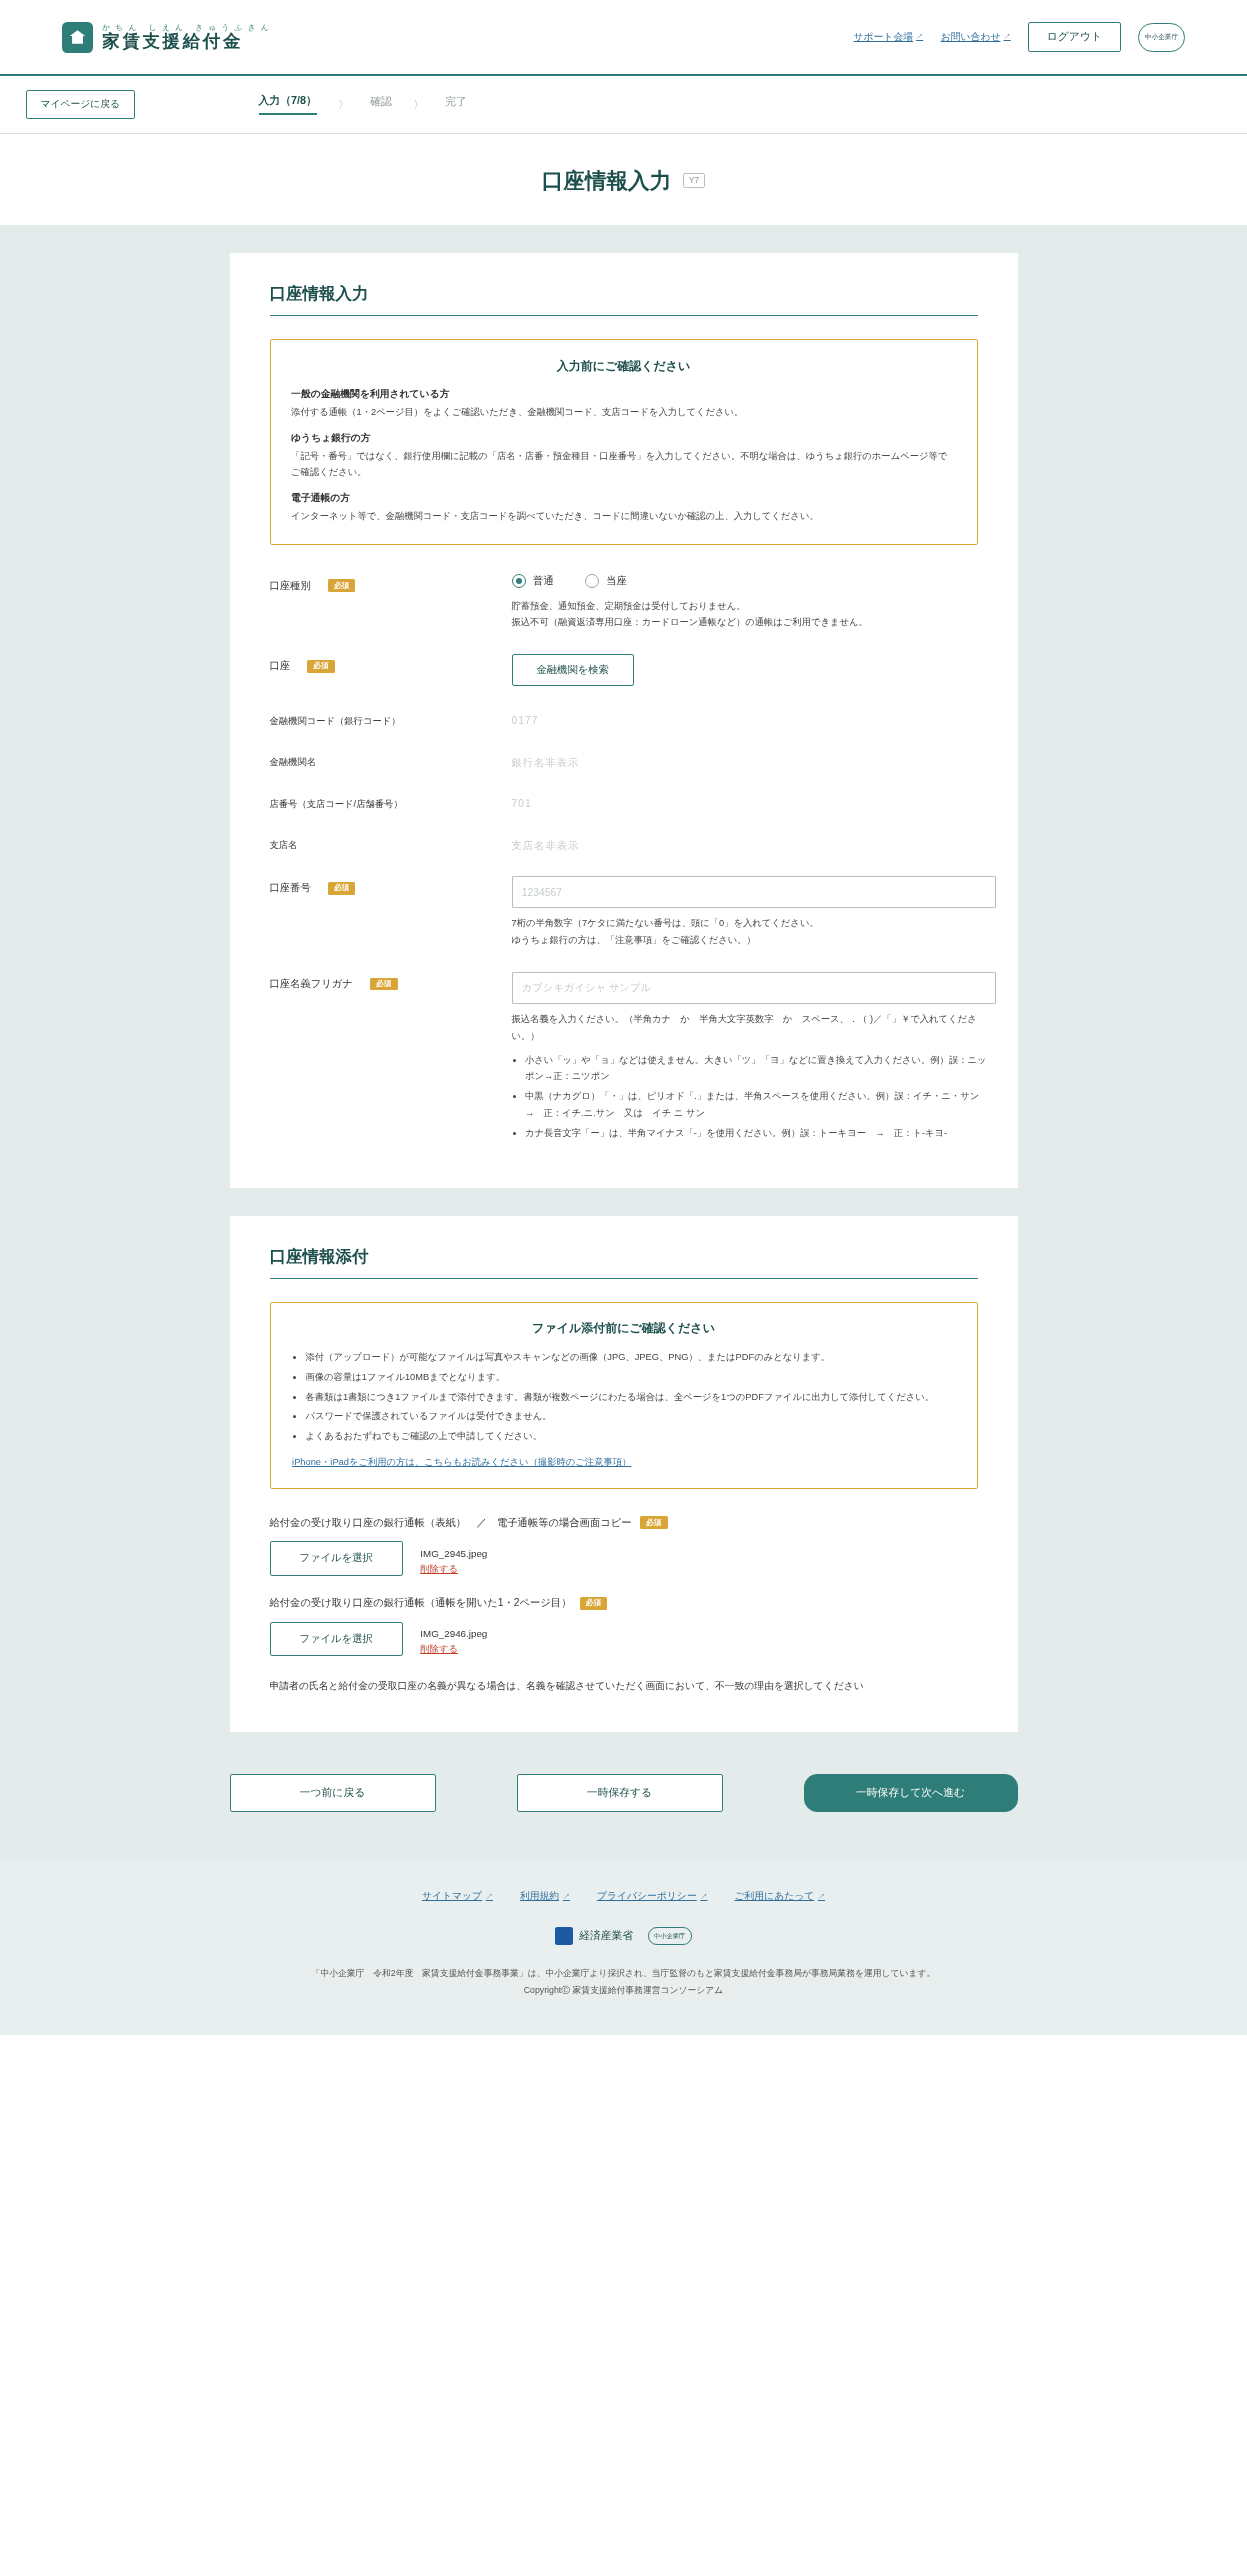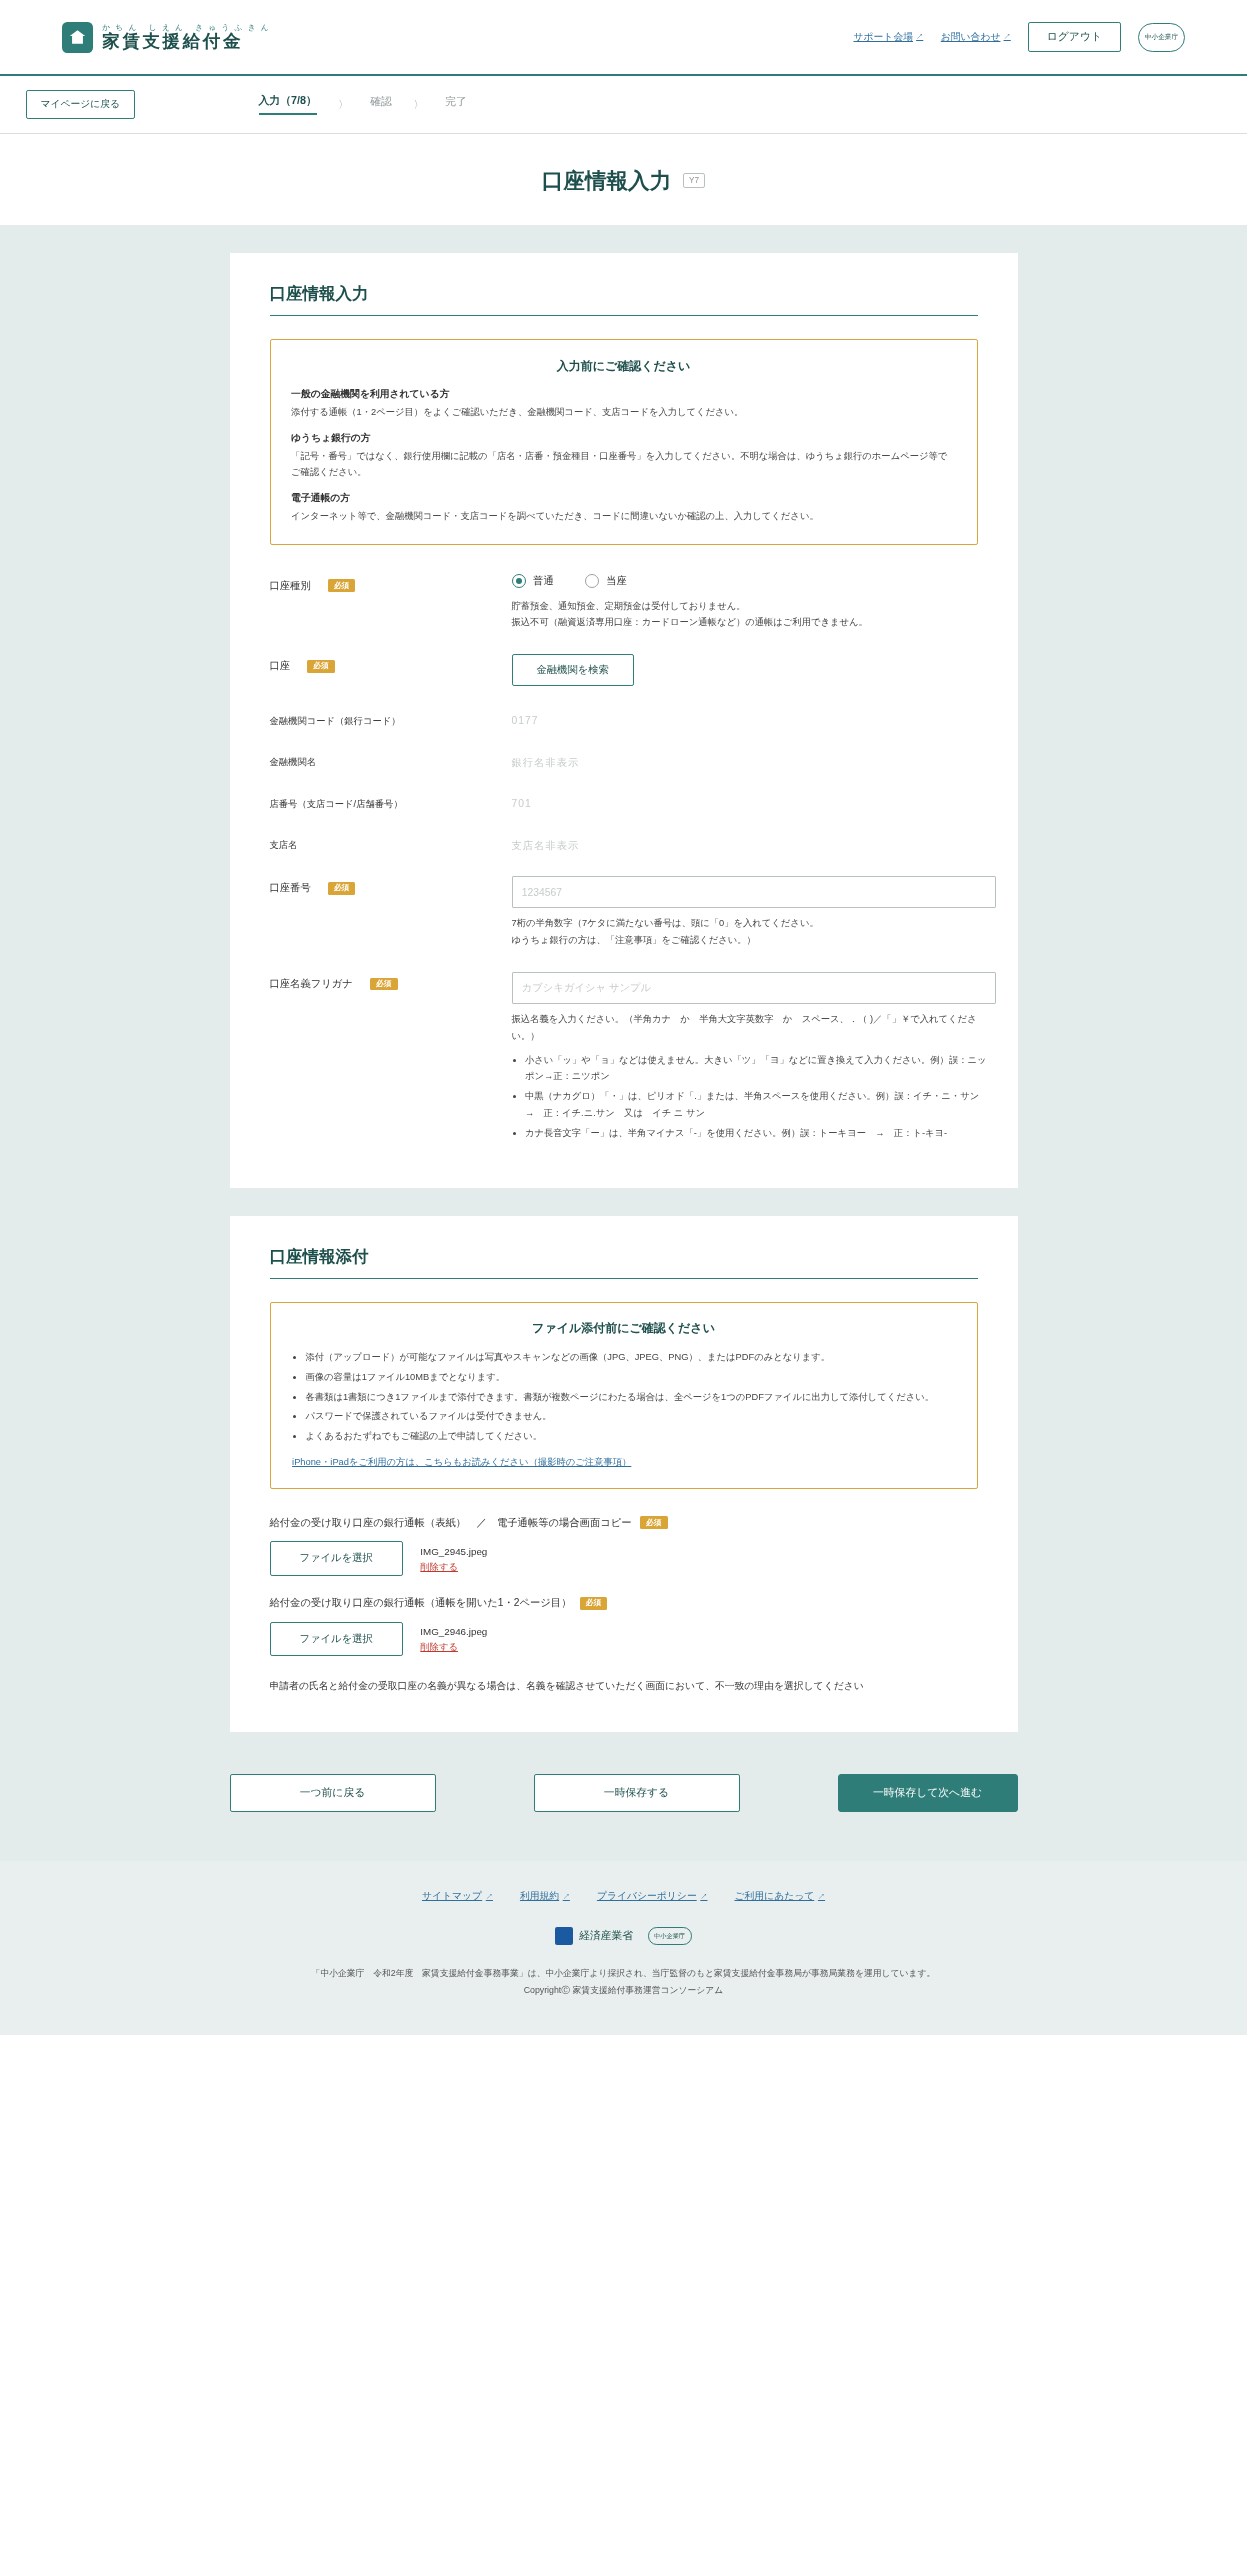--- a/index.html
+++ b/index.html
@@ -139,42 +139,42 @@
   .bullets { margin: 7.2px 0 0; padding-left: 13.4px; }
   .bullets li { font-size: 9.3px; line-height:1.8; color:#444; margin-bottom: 3.1px; }
 
   
   .attach-notice { border:1.5px solid #d9a536; border-radius:2.1px; padding: 16.5px 21.6px 18.5px; margin-bottom: 27px; }
   .attach-notice .notice-title { margin-bottom: 12.4px; }
   .file-row-label {
     font-size: 10.3px; color:#333; display:flex; align-items:center; gap:8.2px;
     margin-bottom: 11.3px;
   }
-  .file-line { display:flex; align-items:center; gap: 17.5px; margin-bottom: 20.6px; }
+  .file-line { display:flex; align-items:flex-end; gap: 17.5px; margin-bottom: 20.6px; }
   .file-btn {
     border:1px solid #2f7d78; color:#1d4f4c; background:#fff; border-radius:2.1px;
     font-size: 10.3px; padding: 9.3px 29px; cursor:pointer; white-space:nowrap;
   }
   .file-meta { padding-top: 3.1px; }
   .file-name { font-size: 9.8px; color:#333; margin-bottom: 4.1px; }
   .file-del { font-size: 9.3px; color:#c0392b; text-decoration: underline; cursor:pointer; }
   .attach-foot { font-size: 9.8px; line-height:1.8; color:#333; }
 
   
   .actions {
     width: 788px; margin: 0 auto; padding: 13.4px 0 49px;
     display:flex; justify-content: space-between; align-items:center;
   }
   .btn-outline {
     border:1px solid #2f7d78; color:#1d4f4c; background:#fff; border-radius:2.1px;
     font-size: 10.8px; padding: 11.3px 0; width: 206px; text-align:center; cursor:pointer;
   }
   .btn-primary {
-    background:#2f7d78; color:#ffffff; border:1px solid #2f7d78; border-radius:3px;
-    font-size: 10.8px; padding: 11.3px 0; width: 180px; text-align:center; cursor:pointer;
+    background:#2f7d78; color:#ffffff; border:1px solid #2f7d78; border-radius:13px;
+    font-size: 10.8px; padding: 11.3px 0; width: 214px; text-align:center; cursor:pointer;
   }
 
   
   .footer { background:#e8efee; padding: 29px 0 36px; text-align:center; }
   .foot-links { display:flex; justify-content:center; gap: 27px; margin-bottom: 24px; }
   .foot-links a {
     font-size: 9.8px; color:#2f6f9e; text-decoration: underline;
     display:inline-flex; align-items:center; gap:3.6px;
   }
   .foot-logos { display:flex; justify-content:center; align-items:center; gap: 14.4px; margin-bottom: 20.6px; }

